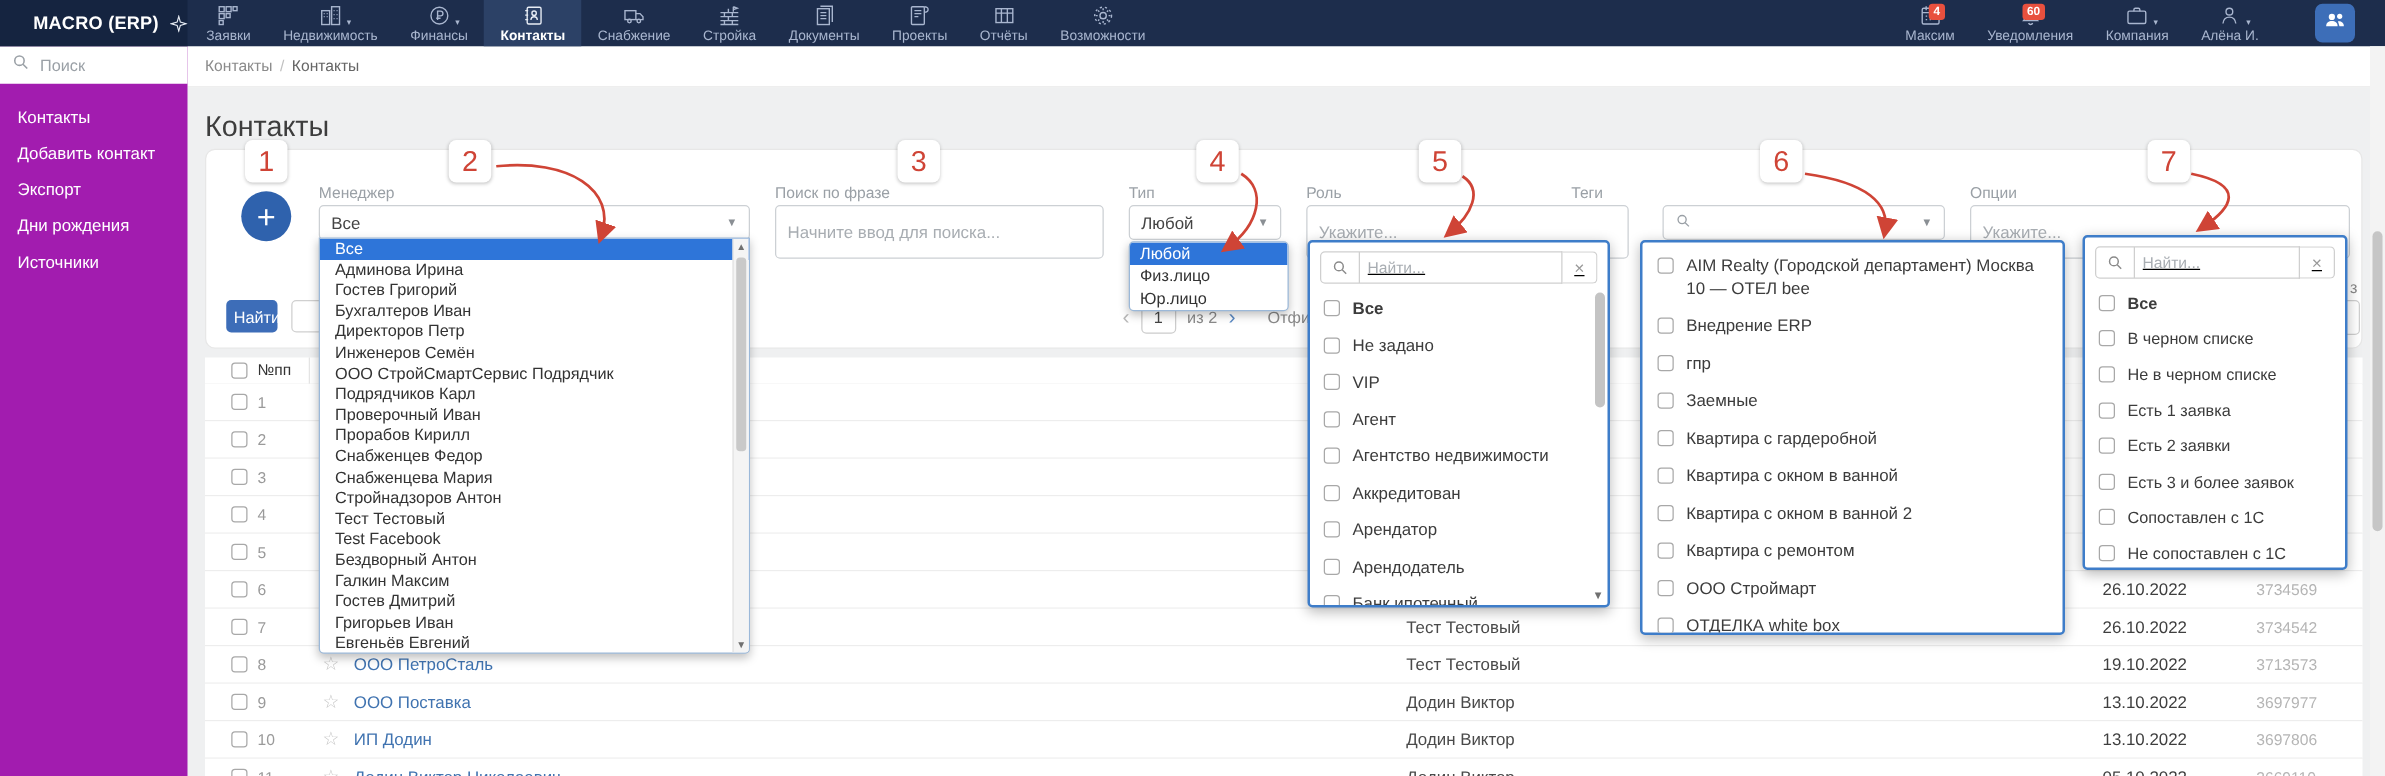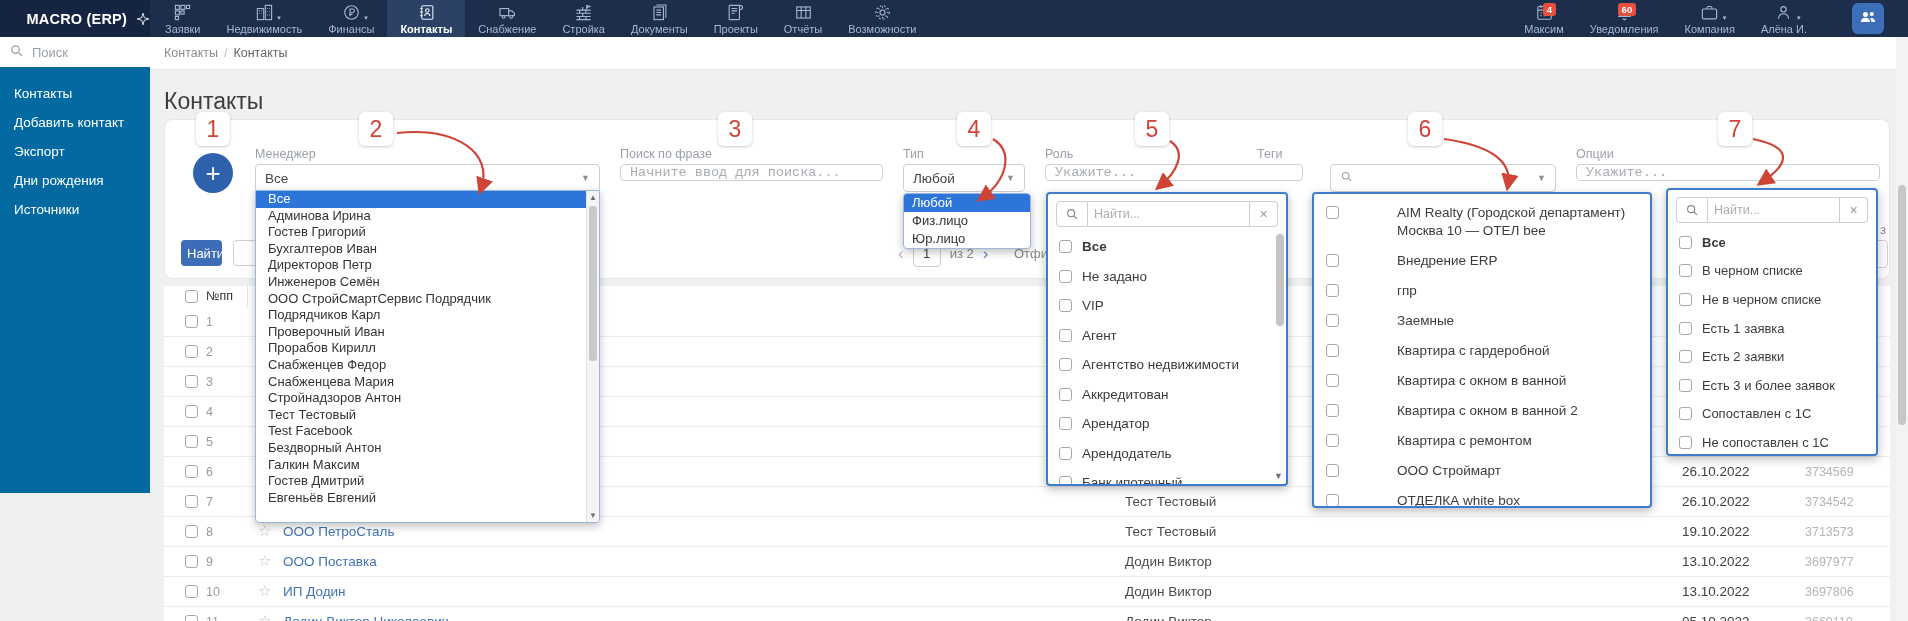--- a/index.html
+++ b/index.html
@@ -15,41 +15,41 @@
   .nav-item .nl{font-size:11px;margin-top:1px;white-space:nowrap;}
   .nav-item.active{background:#2c4166;}
   .nav-item.active .nl{color:#fff;font-weight:bold;}
   .nav-item.active{color:#e8edf5;}
   .mini-caret{position:absolute;right:-7px;bottom:0;font-size:7px;color:#a9b6cf;}
   .nav-right{position:absolute;right:88px;top:0;height:37px;display:flex;}
   .badge{position:absolute;top:0px;right:-2px;background:#e8503e;color:#fff;font-size:9.5px;line-height:13px;padding:0 3.5px;border-radius:3px;font-weight:bold;}
   .people-btn{position:absolute;right:24px;top:3px;width:32px;height:31px;background:#3d6eb8;border-radius:6px;display:flex;align-items:center;justify-content:center;cursor:pointer;}
 
   
-  .sidebar{position:absolute;left:0;top:37px;width:150px;height:456px;background:#0369a1;z-index:2;}
+  .sidebar{position:absolute;left:0;top:37px;width:150px;height:584px;background:#a21caf;z-index:2;}
   .side-search{position:absolute;left:0;top:0;width:150px;height:30px;background:#fff;display:flex;align-items:center;gap:6px;padding-left:9px;box-sizing:border-box;}
   .side-search svg{flex:0 0 auto;}
   .side-search input{border:0;outline:0;width:105px;font-size:13px;color:#555;font-family:inherit;background:transparent;}
   .side-search input::placeholder{color:#9aa0a6;}
   .side-items{position:absolute;top:42px;left:0;width:150px;}
   .side-item{color:#fff;font-size:13.5px;padding:7px 14px;cursor:pointer;white-space:nowrap;}
 
   
   .breadcrumb{position:absolute;left:150px;top:37px;width:1758px;height:33px;background:#fff;border-bottom:1px solid #e9e9e9;display:flex;align-items:center;gap:6px;padding-left:14px;box-sizing:border-box;font-size:12.5px;color:#8b8b8b;z-index:1;}
   .breadcrumb .sep{color:#c0c0c0;}
   .breadcrumb .bc2{color:#666;}
   .page-title{position:absolute;left:164px;top:88px;font-size:23px;color:#3d3d3d;font-weight:500;z-index:1;}
 
   
   .filter-card{position:absolute;left:164px;top:119px;width:1726px;height:160px;background:#fff;border:1px solid #e7e7e7;border-radius:8px;box-sizing:border-box;z-index:1;}
   .plus-btn{position:absolute;left:193px;top:153px;width:40px;height:40px;border-radius:50%;background:#2f62ad;color:#fff;display:flex;align-items:center;justify-content:center;font-size:26px;line-height:1;z-index:2;cursor:pointer;padding:0;border:none;}
   .f-label{position:absolute;font-size:12.5px;color:#9aa0a6;z-index:2;white-space:nowrap;}
   .f-select{position:absolute;height:28px;border:1px solid #ccd0d4;border-radius:4px;background:#fff;box-sizing:border-box;display:flex;align-items:center;padding:0 9px;font-size:13.5px;color:#444;z-index:2;cursor:pointer;}
   .f-select .caret{margin-left:auto;color:#8a8f94;font-size:9px;}
-  .f-text{position:absolute;height:17px;border:1px solid #ccd0d4;border-radius:4px;box-sizing:border-box;padding:0 9px;font-size:13.5px;color:#0369a1;font-family:Liberation Mono, monospace;outline:none;background:#fff;z-index:2;}
+  .f-text{position:absolute;height:43px;border:1px solid #ccd0d4;border-radius:4px;box-sizing:border-box;padding:0 9px;font-size:13.5px;color:#0369a1;font-family:Liberation Sans, sans-serif;outline:none;background:#fff;z-index:2;}
   .f-text::placeholder{color:#a8adb2;}
   .find-btn{position:absolute;left:181px;top:240px;width:41px;height:26px;background:#3d6db8;color:#fff;border:none;border-radius:4px;font-size:13px;font-family:inherit;z-index:2;cursor:pointer;}
   .reset-btn{position:absolute;left:233px;top:240px;width:50px;height:26px;background:#fff;border:1px solid #d0d0d0;border-radius:4px;z-index:2;cursor:pointer;}
   .pagination{position:absolute;left:898px;top:240px;display:flex;align-items:center;gap:9px;z-index:2;}
   .pg-prev{color:#b9b9b9;font-size:17px;cursor:pointer;}
   .pg-box{width:26px;height:25px;border:1px solid #ccc;border-radius:4px;display:flex;align-items:center;justify-content:center;font-size:13px;color:#444;background:#fff;}
   .pg-of{color:#8a8a8a;font-size:13px;white-space:nowrap;}
   .pg-next{color:#5b8ac4;font-size:17px;cursor:pointer;}
   .filtered{position:absolute;left:1014px;top:246px;font-size:13px;color:#8a8a8a;z-index:2;white-space:nowrap;}
   .frag{position:absolute;left:1880px;top:222px;font-size:13px;color:#8a8a8a;z-index:2;}
@@ -83,31 +83,31 @@
   .dd-m-scroll .thumb{position:absolute;left:2px;top:15px;width:8px;height:155px;background:#c9c9c9;border-radius:3px;cursor:pointer;}
 
   .dd-type{position:absolute;left:903px;top:193px;width:128px;height:56px;background:#fff;border:1px solid #9bb8d8;border-radius:4px;box-shadow:0 3px 8px rgba(0,0,0,.25);box-sizing:border-box;z-index:5;overflow:hidden;}
   .dd-t-item{height:18px;line-height:18px;padding-left:8px;font-size:13px;color:#333;cursor:pointer;}
   .dd-t-item.sel{background:#2e75d9;color:#fff;}
 
   .dd-multi{position:absolute;background:#fff;border:2px solid #3e7dc9;border-radius:4px;box-shadow:0 3px 10px rgba(0,0,0,.28);box-sizing:border-box;z-index:6;overflow:hidden;}
   .dd-role{left:1046px;top:192px;width:242px;height:294px;}
   .dd-tags{left:1312px;top:192px;width:340px;height:316px;padding-top:4px;}
   .dd-opts{left:1666px;top:188px;width:212px;height:268px;}
-  .dd-search{display:flex;margin:7px 8px 5px 8px;height:26px;}
+  .dd-search{display:flex;margin:7px 8px 5px 8px;height:26px;text-decoration:underline;}
   .dd-search .sic{width:32px;border:1px solid #cfcfcf;border-radius:4px 0 0 4px;display:flex;align-items:center;justify-content:center;color:#8a8a8a;box-sizing:border-box;}
   .dd-search input{flex:1;min-width:0;border:1px solid #cfcfcf;border-left:none;outline:none;font-size:12.5px;padding:0 6px;color:#555;font-family:inherit;box-sizing:border-box;}
   .dd-search input::placeholder{color:#a8adb2;}
   .dd-search .xic{width:28px;border:1px solid #cfcfcf;border-left:none;border-radius:0 4px 4px 0;display:flex;align-items:center;justify-content:center;color:#9a9a9a;font-size:14px;box-sizing:border-box;cursor:pointer;}
   .chk-item{display:flex;align-items:center;gap:10px;padding:0 11px;height:29.5px;font-size:13.5px;color:#3c3c3c;cursor:pointer;}
   .chk-item.bold{font-weight:bold;}
   .dd-opts .chk-item{height:28.6px;font-size:13px;}
   .tag-item{display:flex;align-items:flex-start;gap:10px;padding:6px 12px;font-size:13.5px;color:#3c3c3c;line-height:18px;cursor:pointer;}
   .tag-item .cb{flex:0 0 auto;margin-top:2px;}
-  .tag-item .tx{word-break:break-word;margin-left:48px;}
+  .tag-item .tx{word-break:break-word;}
   .dd-sb{position:absolute;right:2px;top:40px;width:8px;height:92px;background:#c4c4c4;border-radius:4px;cursor:pointer;}
   .dd-sdn{position:absolute;right:3px;bottom:3px;color:#707070;font-size:9px;cursor:pointer;}
 
   
   .pg-scroll{position:absolute;right:0;top:37px;width:12px;height:584px;background:#f3f3f3;z-index:7;}
   .pg-thumb{position:absolute;right:2px;top:148px;width:8px;height:240px;background:#c6c6c6;border-radius:4px;cursor:pointer;}
 
   
   .anno-svg{position:absolute;left:0;top:0;z-index:9;pointer-events:none;}
   .anno-chip{position:absolute;width:34px;height:34px;background:#fff;border-radius:6px;box-shadow:0 1px 3px rgba(0,0,0,.22);display:flex;align-items:center;justify-content:center;color:#cf4436;font-size:23px;z-index:10;}
@@ -442,20 +442,21 @@
         <div class="dd-m-item">Проверочный Иван</div>
         <div class="dd-m-item">Прорабов Кирилл</div>
         <div class="dd-m-item">Снабженцев Федор</div>
         <div class="dd-m-item">Снабженцева Мария</div>
         <div class="dd-m-item">Стройнадзоров Антон</div>
         <div class="dd-m-item">Тест Тестовый</div>
         <div class="dd-m-item">Test Facebook</div>
         <div class="dd-m-item">Бездворный Антон</div>
         <div class="dd-m-item">Галкин Максим</div>
         <div class="dd-m-item">Гостев Дмитрий</div>
+        <div class="dd-m-item">Григорьев Иван</div>
         <div class="dd-m-item">Евгеньёв Евгений</div>
       </div>
     <div class="dd-m-scroll">
       <div class="up">▲</div>
       <div class="thumb"></div>
       <div class="dn">▼</div>
     </div>
   </div>
 
   <div class="dd-type">

